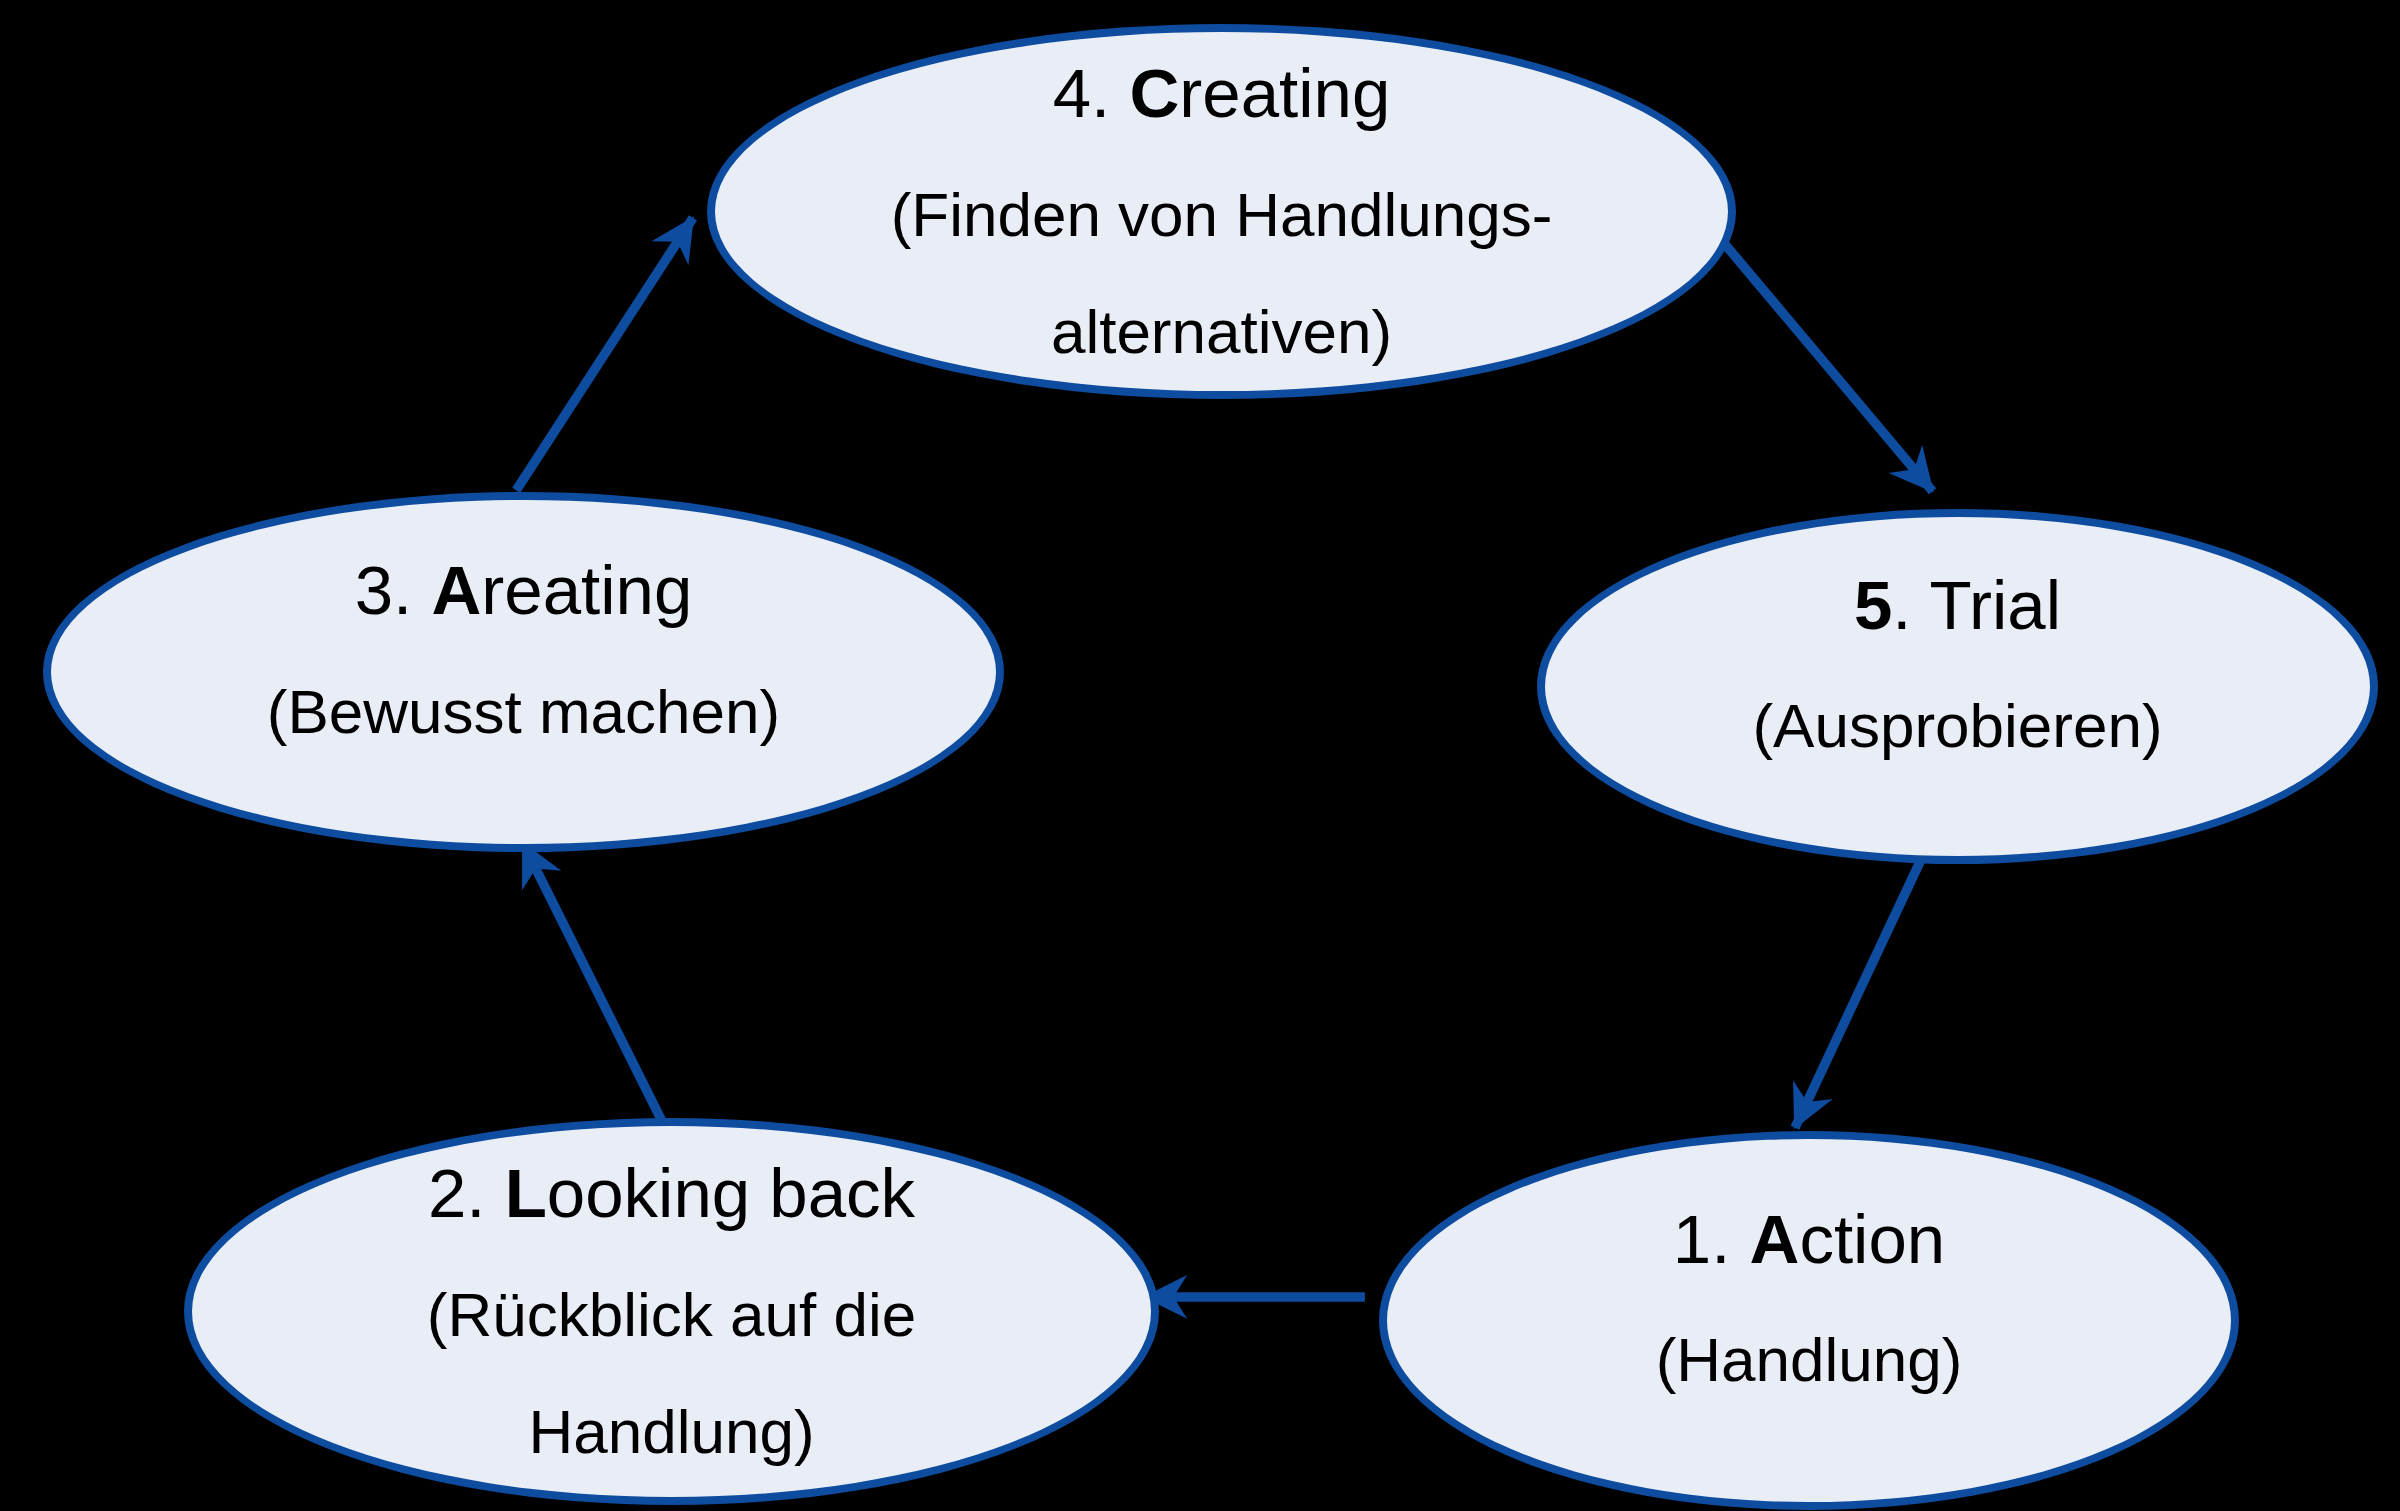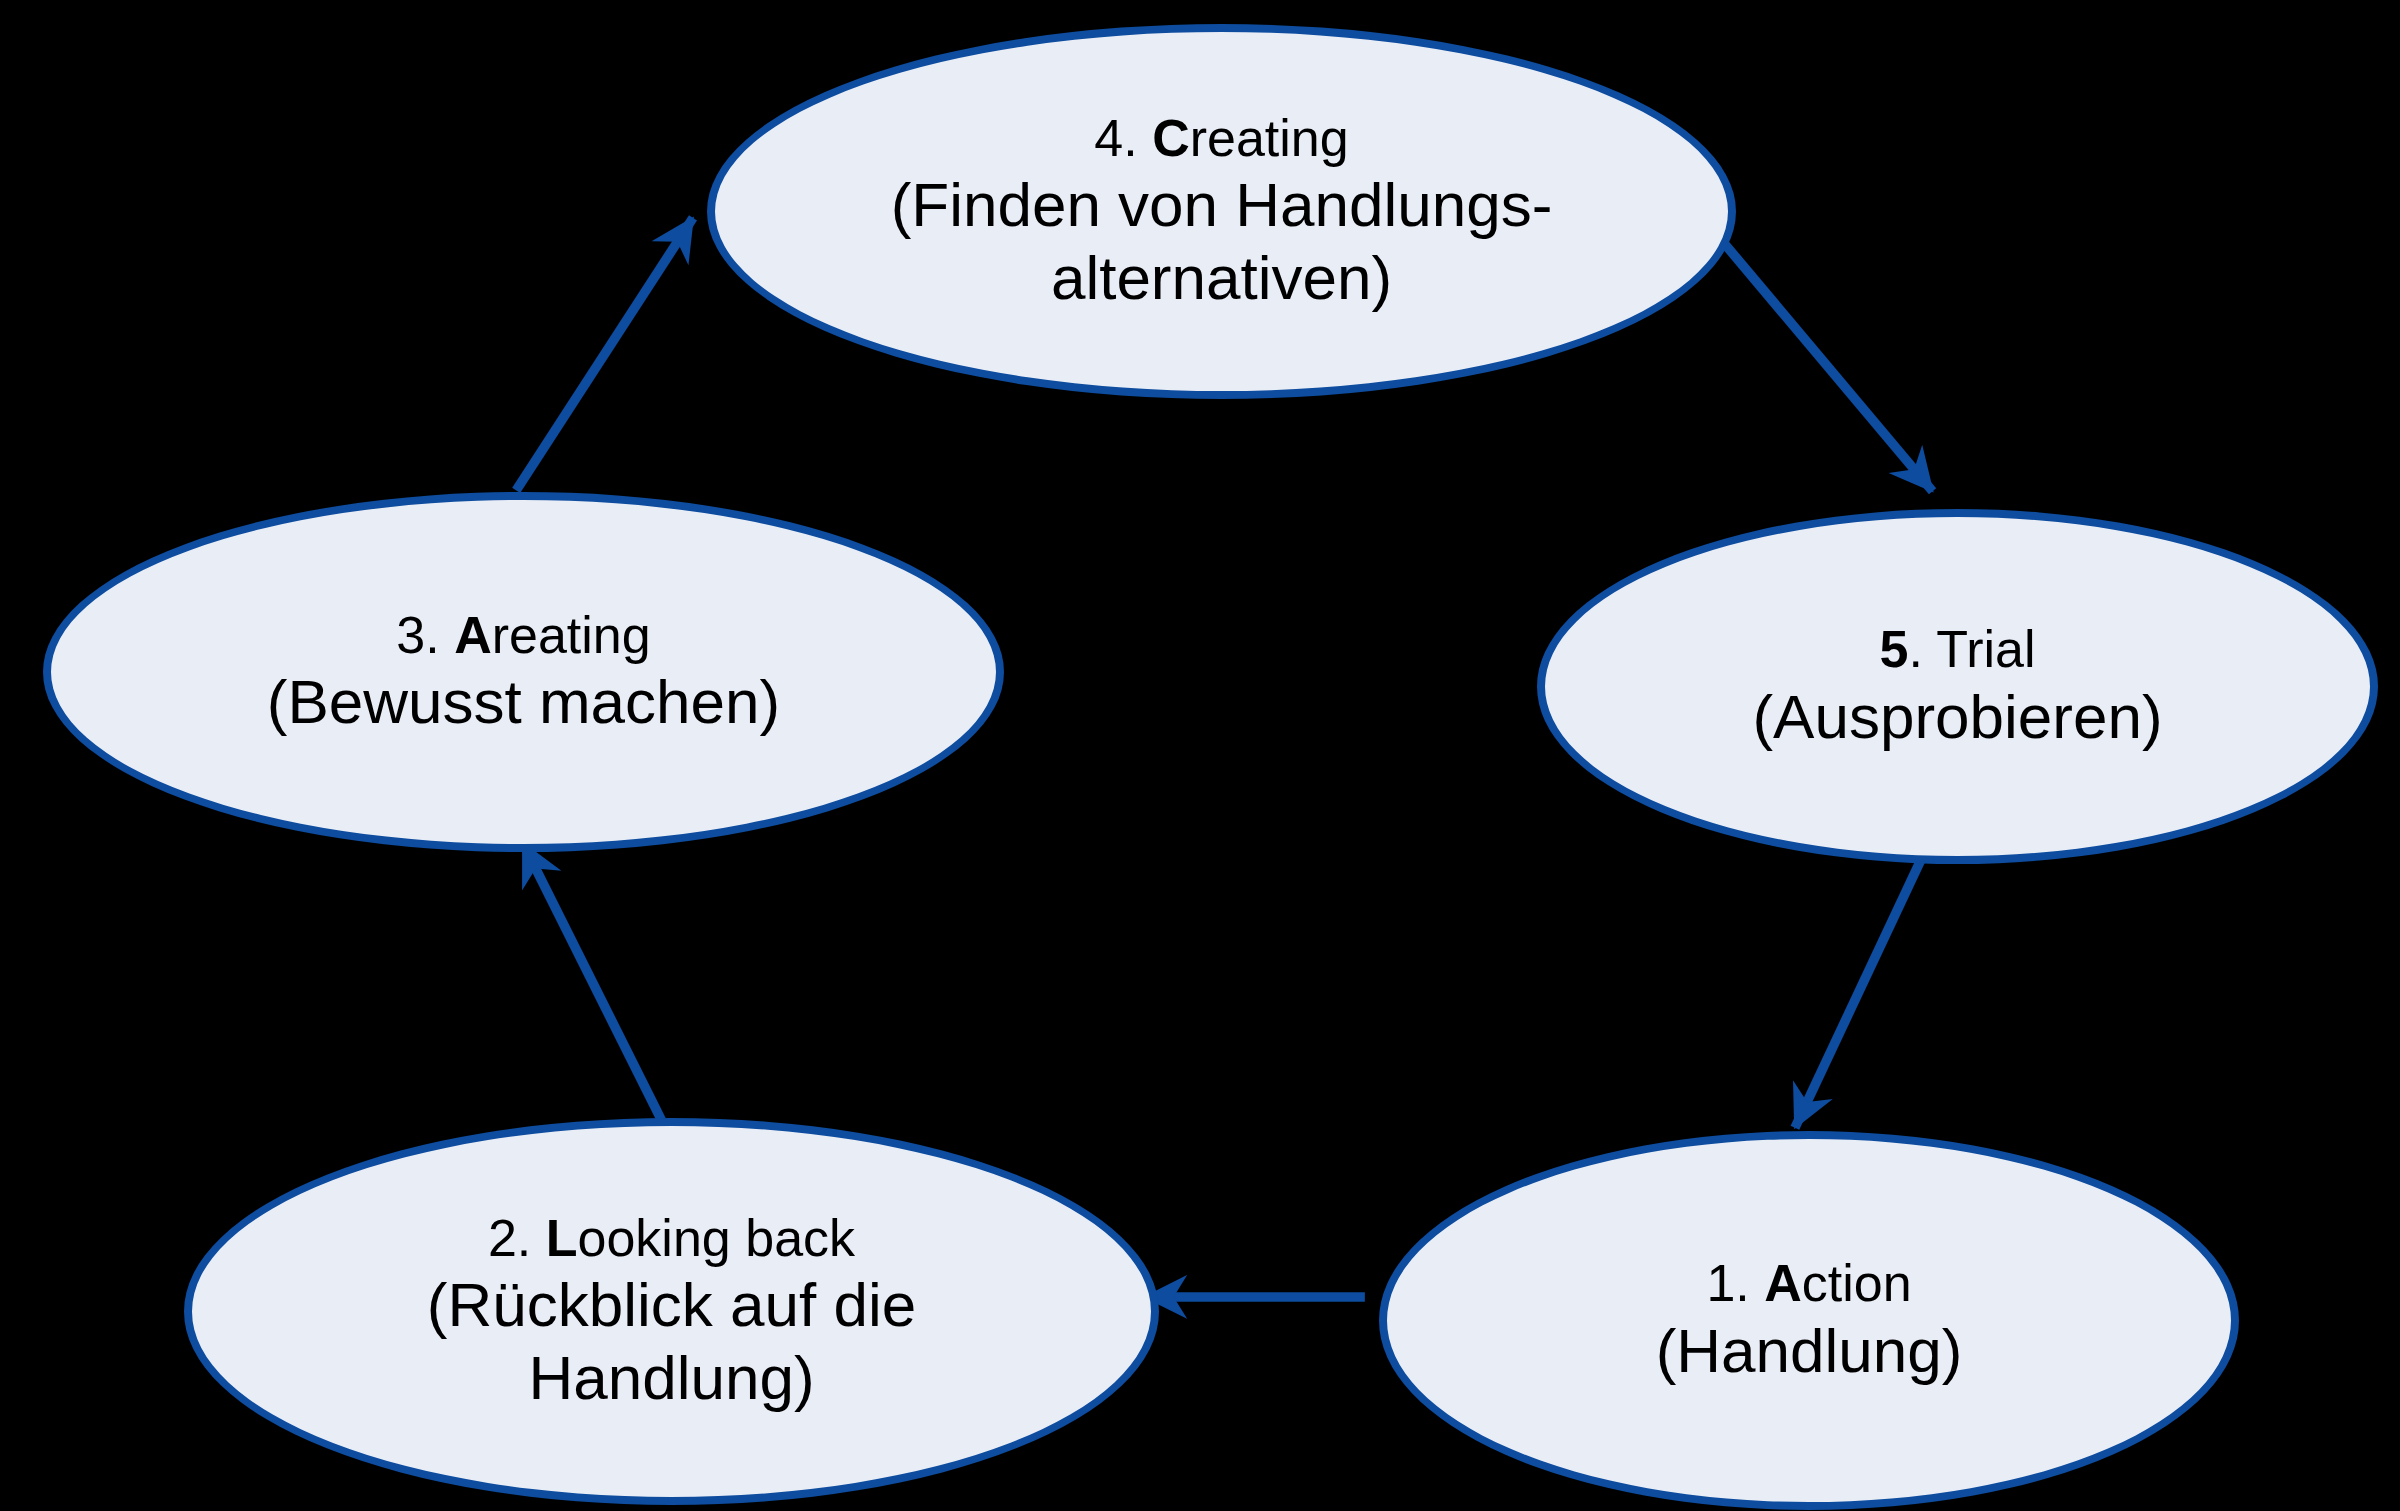--- a/index.html
+++ b/index.html
@@ -24,31 +24,32 @@
     border-radius: 50%;
     background: var(--fill);
     border: 8.6px solid var(--stroke);
     display: flex;
     align-items: center;
     justify-content: center;
     text-align: center;
   }
   .node-text { width: 100%; }
   .title {
-    font-size: 52px;
+    font-size: 69px;
     font-weight: 400;
     line-height: 1.14;
     white-space: pre;
   }
   .title .kb { font-weight: 700; }
   .sub {
     font-size: 62px;
     font-weight: 400;
     line-height: 1.18;
     white-space: pre;
+    margin-top: 44px;
   }
   
   .node-creating  { left: 707px;  top: 24px;   width: 1029px; height: 375px; }
   .node-trial     { left: 1537px; top: 509px;  width: 841px;  height: 355px; }
   .node-action    { left: 1379px; top: 1131px; width: 860px;  height: 379px; }
   .node-looking   { left: 184px;  top: 1118px; width: 975px; height: 387px; align-items: center; }
   .node-awareness { left: 43px;   top: 492px;  width: 961px; height: 360px; }
 
   .arrows {
     position: absolute;

